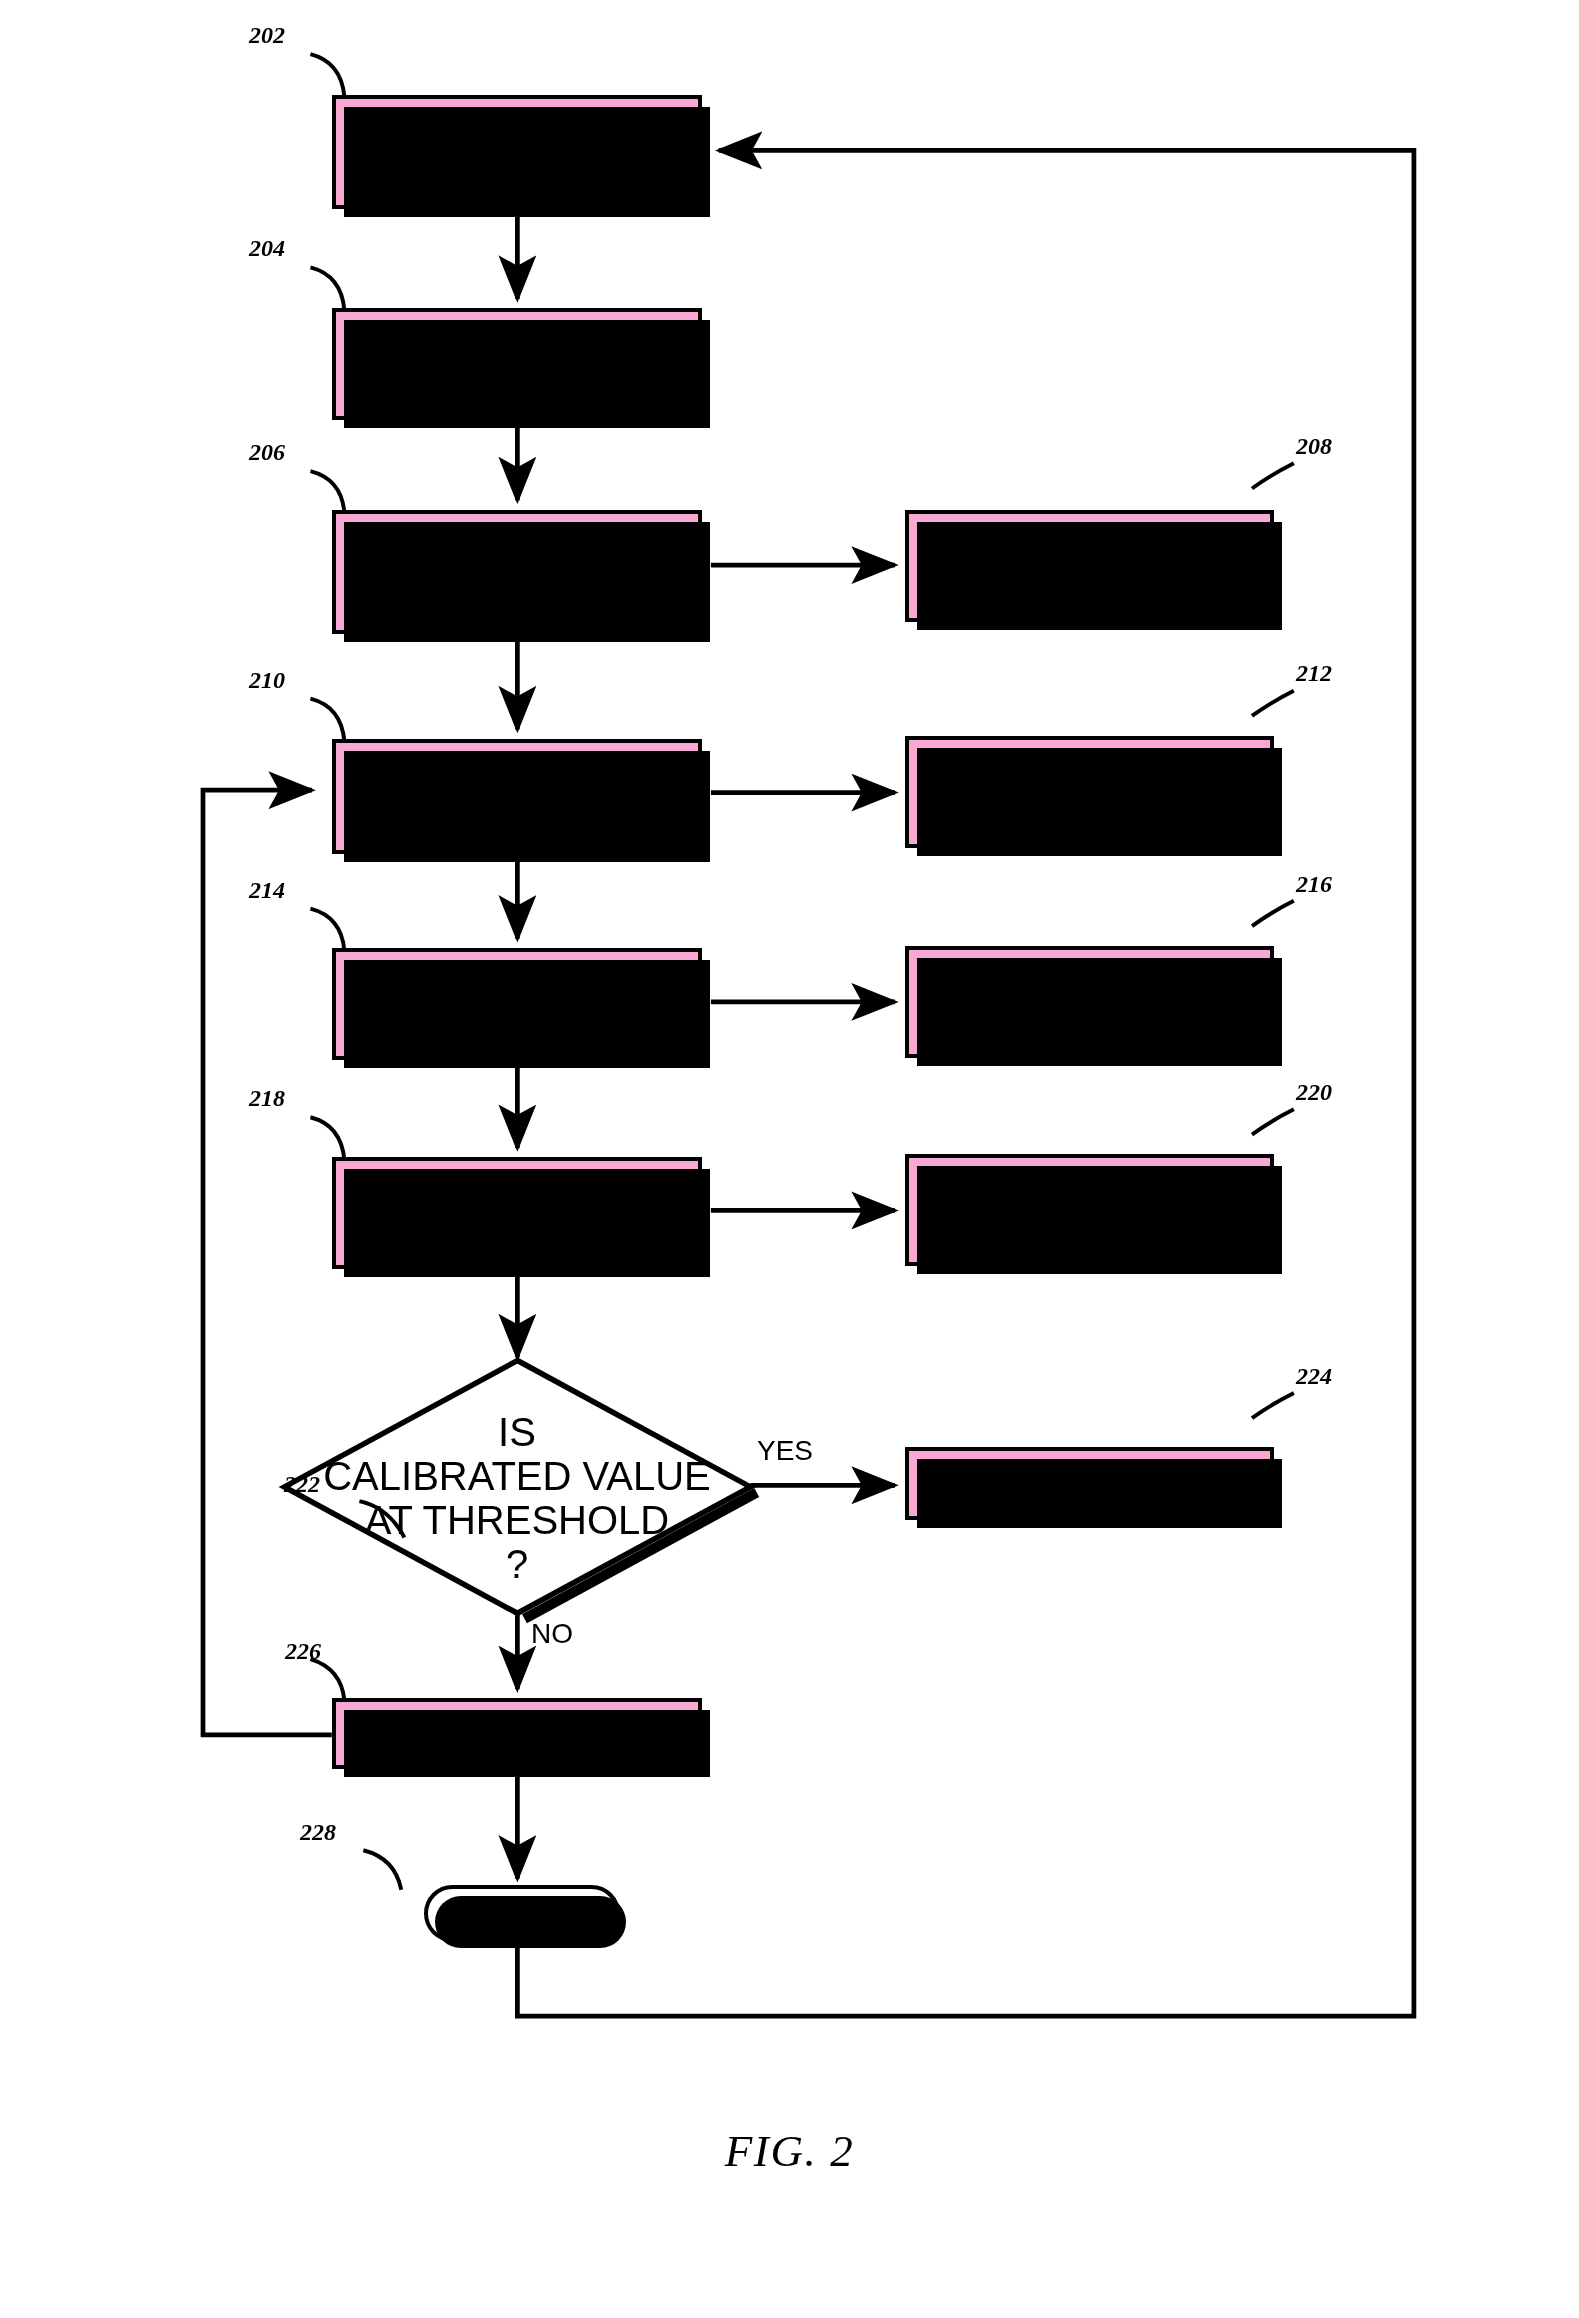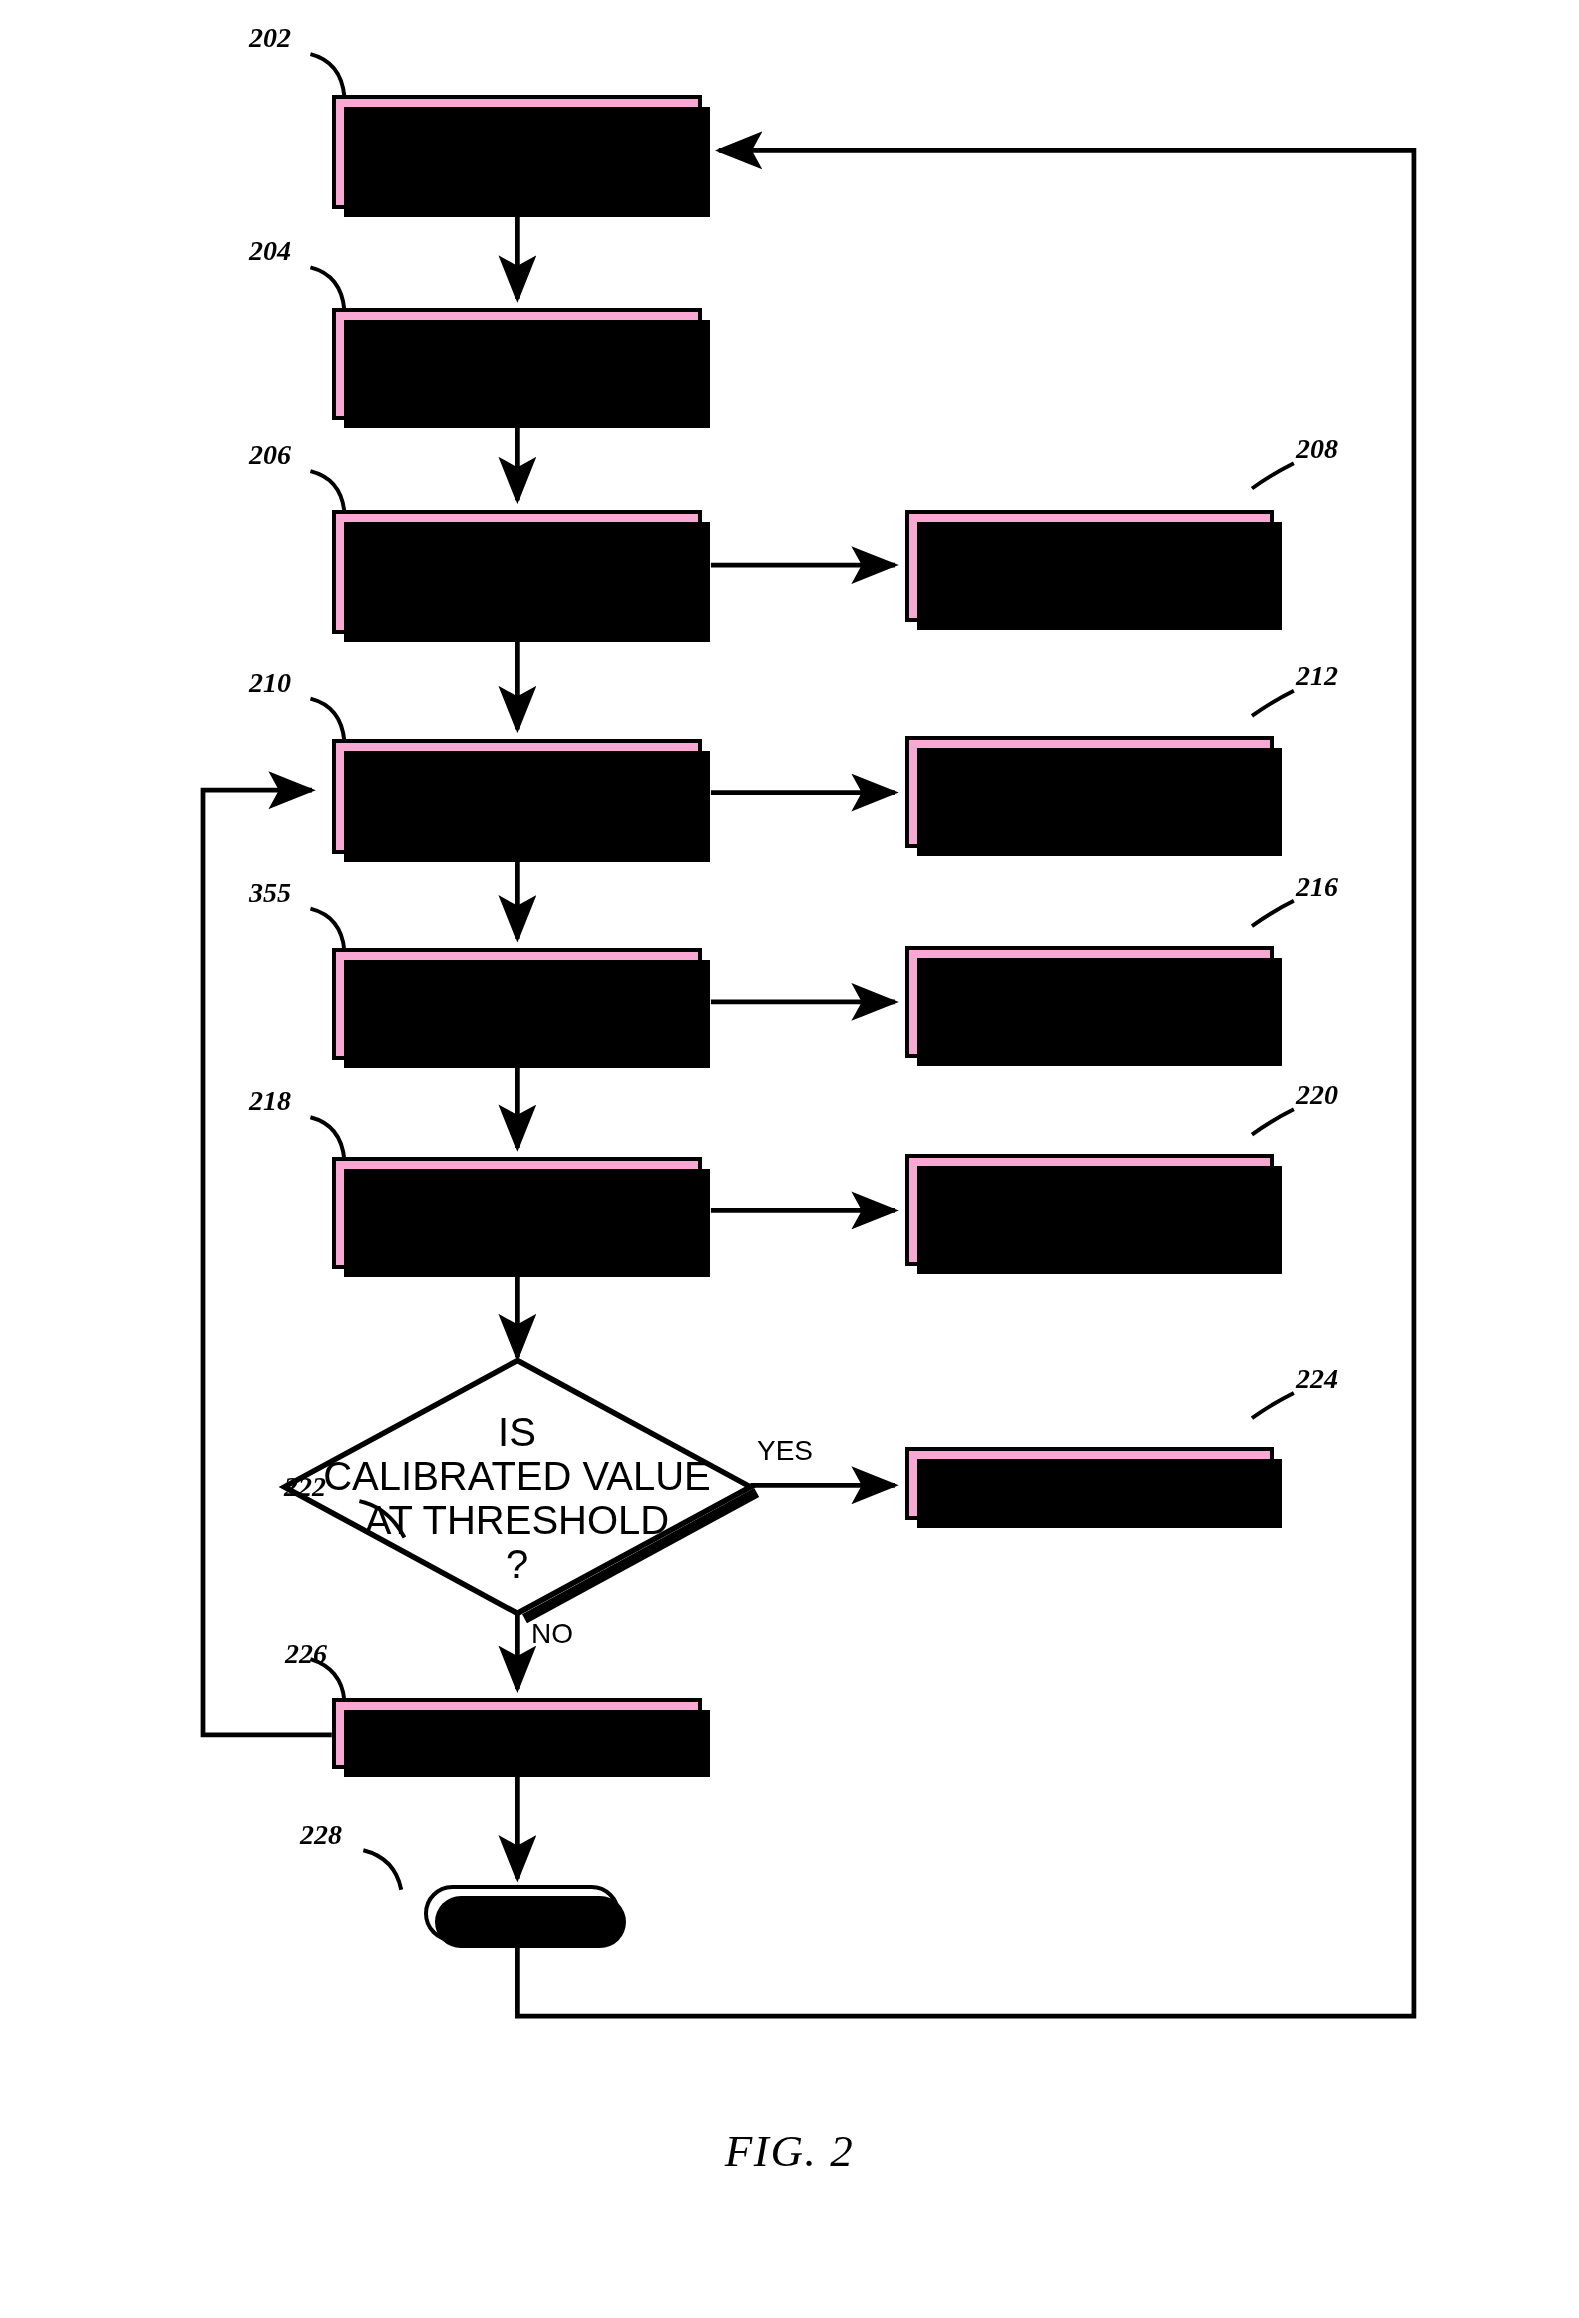--- a/index.html
+++ b/index.html
@@ -104,21 +104,21 @@
     white-space: pre-line;
     z-index: 4;
     pointer-events: none;
   }
   
   .ref {
     position: absolute;
     font-family: "Liberation Serif", serif;
     font-style: italic;
     font-weight: bold;
-    font-size: 28px;
+    font-size: 24px;
     color: #000;
     z-index: 5;
     white-space: nowrap;
   }
   
   .edge-label {
     position: absolute;
     font-family: "Liberation Sans", sans-serif;
     font-size: 28px;
     color: #000;
@@ -275,21 +275,21 @@
   <div class="terminator" style="left:424px; top:1885px; width:196px; height:57px;">
     <span class="label">END</span>
   </div>
 
   <div class="ref" style="left:249px; top:22px;">202</div>
   <div class="ref" style="left:249px; top:235px;">204</div>
   <div class="ref" style="left:249px; top:439px;">206</div>
   <div class="ref" style="left:1296px; top:433px;">208</div>
   <div class="ref" style="left:249px; top:667px;">210</div>
   <div class="ref" style="left:1296px; top:660px;">212</div>
-  <div class="ref" style="left:249px; top:877px;">355</div>
+  <div class="ref" style="left:249px; top:877px;">214</div>
   <div class="ref" style="left:1296px; top:871px;">216</div>
   <div class="ref" style="left:249px; top:1085px;">218</div>
   <div class="ref" style="left:1296px; top:1079px;">220</div>
   <div class="ref" style="left:284px; top:1471px;">222</div>
   <div class="ref" style="left:1296px; top:1363px;">224</div>
   <div class="ref" style="left:249px; top:1638px;margin-left:36px;">226</div>
   <div class="ref" style="left:300px; top:1819px;">228</div>
 
   <div class="edge-label" style="left:757px; top:1435px;">YES</div>
   <div class="edge-label" style="left:531px; top:1618px;">NO</div>

